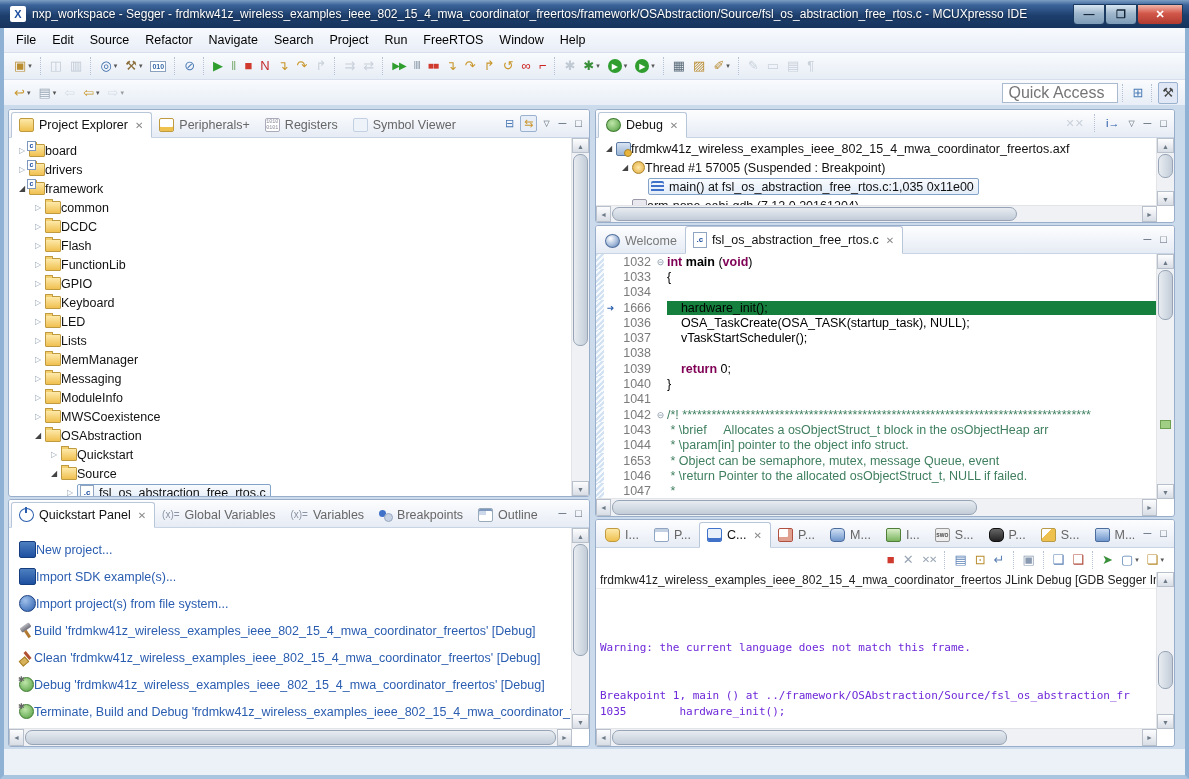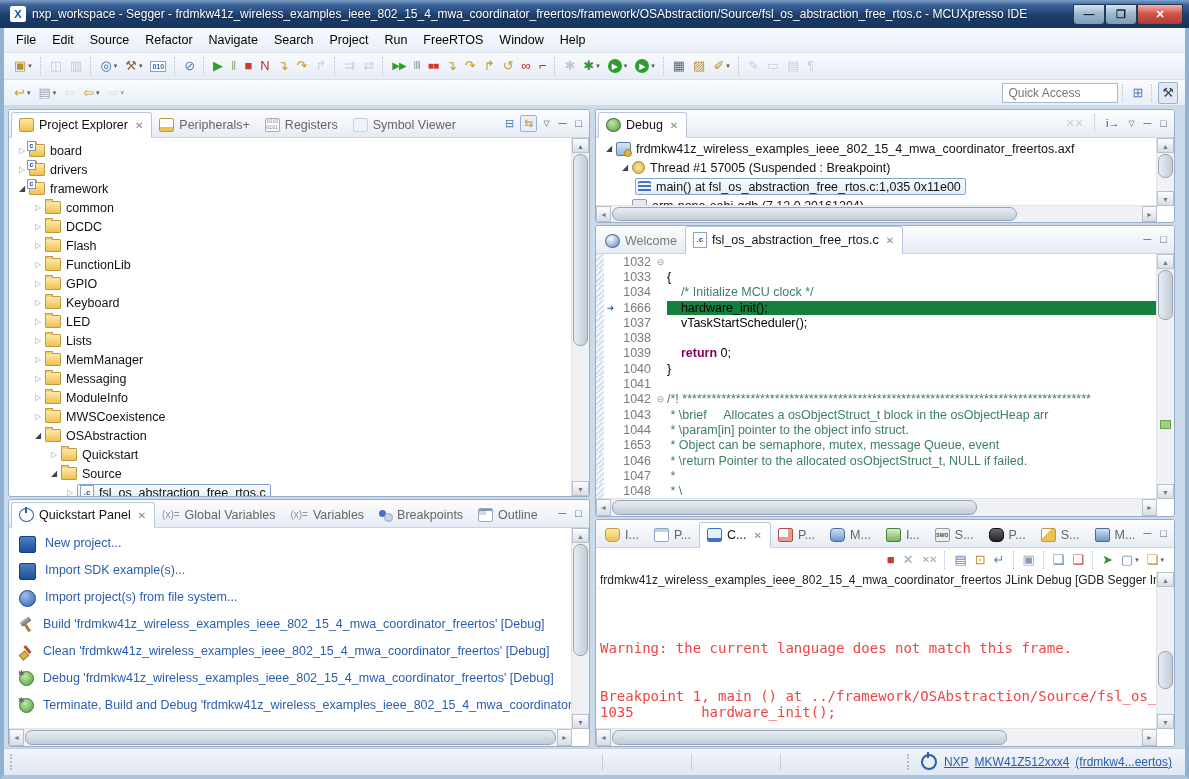--- a/index.html
+++ b/index.html
@@ -34,21 +34,21 @@
   .tbtn .g{font-size:13px;line-height:20px;}
   .tbtn .g.small{font-size:10px;letter-spacing:-1px;}
   .tbtn .dd{font-size:7px;color:#555;margin-left:2px;}
   .tbtn.dis{opacity:.55;}
   .tbtn.pressed{background:#dfe8f4;border:1px solid #9ab1cf;}
   .tsep{width:1px;height:18px;margin:0 4px;border-left:1px dotted #b6c2d4;}
   .gcircle{width:14px;height:14px;border-radius:50%;display:flex;align-items:center;justify-content:center;
     font-size:8px;color:#fff;}
   .gtext{font-size:7px;font-weight:bold;border:1px solid #8aa2c0;padding:0 1px;background:#fff;line-height:9px;}
   .tb2 .spacer{flex:1;}
-  .qaccess{width:104px;height:18px;border:1px solid #a9b9ce;background:#fff;font-size:12px;
+  .qaccess{width:104px;height:18px;border:1px solid #a9b9ce;background:#fff;font-size:16px;
     color:#333;padding:0 5px;font-family:"Liberation Sans",sans-serif;}
   
   .workbench{position:absolute;top:77px;left:0;right:0;bottom:26px;background:#ccdbec;}
   .part{position:absolute;background:#fff;border:1px solid #98aecb;border-radius:3px;overflow:hidden;}
   .ptabs{height:27px;display:flex;align-items:flex-end;background:linear-gradient(#fdfdfe,#e6ecf5);
     border-bottom:1px solid #c8d4e4;padding-left:2px;position:relative;}
   .ptab{display:flex;align-items:center;gap:5px;padding:5px 8px 5px 7px;font-size:12.5px;color:#666;
     white-space:nowrap;}
   .ptab.active{background:#fff;border:1px solid #b8c6da;border-bottom:1px solid #fff;
     border-radius:3px 3px 0 0;color:#111;margin-bottom:-1px;margin-top:13px;}
@@ -109,27 +109,27 @@
   .qi-build::after{content:"";position:absolute;left:7px;top:7px;width:3px;height:8px;background:#b07830;transform:rotate(-35deg);}
   .qi-clean::before{content:"";position:absolute;left:1px;top:8px;width:6px;height:5px;background:#d8b25a;border:1px solid #a8822a;transform:rotate(-40deg);}
   .qi-clean::after{content:"";position:absolute;left:7px;top:1px;width:3px;height:9px;background:#b05030;transform:rotate(-40deg);}
   .qi-bug{background:radial-gradient(circle at 40% 35%,#bfe6a9,#4f9b3e);border-radius:50%;border:1px solid #3c7a2e;width:13px;height:13px;}
   .qi-bug::before{content:"✱";position:absolute;left:-2px;top:-3px;font-size:8px;color:#666;}
   
   .tree{font-size:12.5px;color:#111;padding-top:3px;overflow:hidden;position:relative;}
   .trow{height:19px;display:flex;align-items:center;white-space:nowrap;}
   .arrow{width:14px;flex:none;text-align:center;font-size:8px;color:#99a7b8;}
   .arrow.exp{color:#444;font-size:8px;}
-  .tlabel{margin-left:5px;}
+  .tlabel{}
   .selbox{display:flex;align-items:center;border:1px solid #84a3c8;background:linear-gradient(#f8fbfe,#e4edf8);
     border-radius:2px;padding:0 4px 0 2px;height:17px;box-sizing:border-box;}
   .selbox .tlabel{margin-left:5px;}
   
   .qlist{padding:8px 0 0 10px;overflow:hidden;position:relative;}
-  .qrow{display:flex;align-items:flex-start;gap:9px;height:27px;white-space:nowrap;}
+  .qrow{display:flex;align-items:center;height:27px;white-space:nowrap;}
   .qlink{color:#2a5db0;font-size:12.5px;text-decoration:none;}
   
   .edtabs .ptab{color:#777;}
   .edtabs .ptab.active{color:#111;}
   .codearea{position:absolute;top:28px;left:0;right:17px;bottom:17px;overflow:hidden;
     font-family:Liberation Sans, sans-serif;font-size:12.5px;background:#fff;}
   .crow{height:15.3px;display:flex;align-items:center;white-space:pre;}
   .ann{width:8px;align-self:stretch;flex:none;background:repeating-linear-gradient(135deg,#d3e2f2 0 2px,#f6fafd 2px 4px);}
   .bpm{width:13px;flex:none;text-align:center;font-size:9px;color:#2b5fae;}
   .lnum{width:34px;flex:none;text-align:right;color:#7b7b7b;padding-right:3px;background:#fff;}
@@ -137,21 +137,21 @@
   .ctext{flex:1;overflow:hidden;}
   .crow.cur .ctext,.crow.cur .fold{background:#15803d;}
   .tk{color:#7f0055;font-weight:bold;}
   .tb{font-weight:bold;}
   .tc{color:#3f7f5f;}
   .sq{text-decoration:underline wavy #e07b39 1px;text-underline-offset:2px;}
   
   .ctoolbar{height:24px;display:flex;align-items:center;justify-content:flex-end;padding-right:6px;
     background:#fff;}
   .ctitle{font-size:12px;color:#222;padding:1px 4px;border-bottom:1px solid #eee;white-space:nowrap;overflow:hidden;}
-  .cbody{font-family:"DejaVu Sans Mono","Liberation Mono",monospace;font-size:14px;color:#ef4444;
+  .cbody{font-family:"DejaVu Sans Mono","Liberation Mono",monospace;font-size:11px;color:#6d28d9;
     padding:2px 4px;white-space:pre;overflow:hidden;line-height:16px;}
   
   .vscroll{position:absolute;top:28px;right:0;bottom:17px;width:17px;background:#f0f1f4;border-left:1px solid #e2e4e8;}
   .vscroll .sbtn{position:absolute;left:0;right:0;height:15px;color:#6d7a88;font-size:7px;text-align:center;line-height:15px;
     background:linear-gradient(#fdfdfe,#d8dde5);border:1px solid #b8c0cc;box-sizing:border-box;}
   .vscroll .sbtn.down{bottom:0;top:auto;}
   .vthumb{position:absolute;left:1px;right:1px;background:linear-gradient(90deg,#e8ecf1,#c2ccd8);
     border:1px solid #96a4b5;border-radius:7px;}
   .hscroll{position:absolute;left:0;right:17px;bottom:0;height:17px;background:#f0f1f4;border-top:1px solid #e2e4e8;}
   .hscroll .sbtn{position:absolute;top:0;bottom:0;width:15px;color:#6d7a88;font-size:7px;text-align:center;line-height:15px;
@@ -582,21 +582,21 @@
           <div class="trow" style="padding-left: 6px;">
             <span class="arrow exp">◢</span>
             <span class="ci ci-axf"></span>
             <span class="tlabel">frdmkw41z_wireless_examples_ieee_802_15_4_mwa_coordinator_freertos.axf</span>
           </div>
           <div class="trow" style="padding-left: 22px;">
             <span class="arrow exp">◢</span>
             <span class="ci ci-thread"></span>
             <span class="tlabel">Thread #1 57005 (Suspended : Breakpoint)</span>
           </div>
-          <div class="trow" style="padding-left: 25px;">
+          <div class="trow" style="padding-left: 38px;">
             <span class="arrow"></span>
             <span class="selbox">
               <span class="ci ci-stackframe"></span>
               <span class="tlabel">main() at fsl_os_abstraction_free_rtos.c:1,035 0x11e00</span>
             </span>
           </div>
           <div class="trow" style="padding-left: 22px;">
             <span class="arrow"></span>
             <span class="ci ci-gdb"></span>
             <span class="tlabel">arm-none-eabi-gdb (7.12.0.20161204)</span>
@@ -624,24 +624,25 @@
             <span class="icfile">.c</span>
             <span>fsl_os_abstraction_free_rtos.c</span>
             <span class="tclose">✕</span>
           </div>
           <div class="pticons">
             <span class="pticon" style="color: rgb(85, 99, 111);">─</span>
             <span class="pticon" style="color: rgb(85, 99, 111);">□</span>
           </div>
         </div>
       <div class="codearea" id="codearea">
-          <div class="crow"><span class="ann"></span><span class="bpm"></span><span class="lnum">1032</span><span class="fold">⊖</span></div>
+          <div class="crow"><span class="ann"></span><span class="bpm"></span><span class="lnum">1032</span><span class="fold">⊖</span><span class="ctext"><span class="tk">int</span><span> </span><span class="tb">main</span><span> (</span><span class="tk">void</span><span>)</span></span></div>
           <div class="crow"><span class="ann"></span><span class="bpm"></span><span class="lnum">1033</span><span class="fold"></span><span class="ctext"><span>{</span></span></div>
-          <div class="crow"><span class="ann"></span><span class="bpm"></span><span class="lnum">1034</span><span class="fold"></span><span class="ctext"><span class="tc">    /* Initialize MCU clock */</span></span></div>
+          <div class="crow"><span class="ann"></span><span class="bpm"></span><span class="lnum">1034</span><span class="fold"></span></div>
           <div class="crow cur"><span class="ann"></span><span class="bpm">➜</span><span class="lnum">1666</span><span class="fold"></span><span class="ctext"><span>    hardware_init();</span></span></div>
+          <div class="crow"><span class="ann"></span><span class="bpm"></span><span class="lnum">1036</span><span class="fold"></span><span class="ctext"><span>    OSA_TaskCreate(OSA_TASK(startup_task), NULL);</span></span></div>
           <div class="crow"><span class="ann"></span><span class="bpm"></span><span class="lnum">1037</span><span class="fold"></span><span class="ctext"><span>    vTaskStartScheduler();</span></span></div>
           <div class="crow"><span class="ann"></span><span class="bpm"></span><span class="lnum">1038</span><span class="fold"></span><span class="ctext"></span></div>
           <div class="crow"><span class="ann"></span><span class="bpm"></span><span class="lnum">1039</span><span class="fold"></span><span class="ctext"><span>    </span><span class="tk">return</span><span> 0;</span></span></div>
           <div class="crow"><span class="ann"></span><span class="bpm"></span><span class="lnum">1040</span><span class="fold"></span><span class="ctext"><span>}</span></span></div>
           <div class="crow"><span class="ann"></span><span class="bpm"></span><span class="lnum">1041</span><span class="fold"></span><span class="ctext"></span></div>
           <div class="crow"><span class="ann"></span><span class="bpm"></span><span class="lnum">1042</span><span class="fold">⊖</span><span class="ctext"><span class="tc">/*! ************************************************************************************</span></span></div>
           <div class="crow"><span class="ann"></span><span class="bpm"></span><span class="lnum">1043</span><span class="fold"></span><span class="ctext"><span class="tc"> * \brief     Allocates a osObjectStruct_t block in the osObjectHeap arr</span></span></div>
           <div class="crow"><span class="ann"></span><span class="bpm"></span><span class="lnum">1044</span><span class="fold"></span><span class="ctext"><span class="tc"> * \</span><span class="tc sq">param</span><span class="tc">[in] pointer to the object info </span><span class="tc sq">struct</span><span class="tc">.</span></span></div>
           <div class="crow"><span class="ann"></span><span class="bpm"></span><span class="lnum">1653</span><span class="fold"></span><span class="ctext"><span class="tc"> * Object can be semaphore, </span><span class="tc sq">mutex</span><span class="tc">, message Queue, event</span></span></div>
           <div class="crow"><span class="ann"></span><span class="bpm"></span><span class="lnum">1046</span><span class="fold"></span><span class="ctext"><span class="tc"> * \return Pointer to the allocated osObjectStruct_t, NULL if failed.</span></span></div>
@@ -762,26 +763,13 @@
       </div>
       <div class="hscroll">
         <div class="sbtn">◄</div>
           <div class="hthumb" style="left:16px;right:150px;"></div>
           <div class="sbtn right">►</div>
       </div>
     </div>
 
   </div>
 
-  <div class="statusbar">
-    <span class="sbhandle"></span>
-    <span style="flex:1"></span>
-    <span class="sbsep" style="margin-right:88px"></span>
-    <span class="sbsep" style="margin-right:88px"></span>
-    <span class="sbsep" style="margin-right:120px"></span>
-    <span class="sbhandle"></span>
-    <span class="powericon"></span>
-    <a class="sblink" href="#">NXP</a>
-    <a class="sblink" href="#">MKW41Z512xxx4</a>
-    <a class="sblink" href="#">(frdmkw4...eertos)</a>
-    <span style="width:10px"></span>
-  </div>
 </div>
 
 </body></html>

